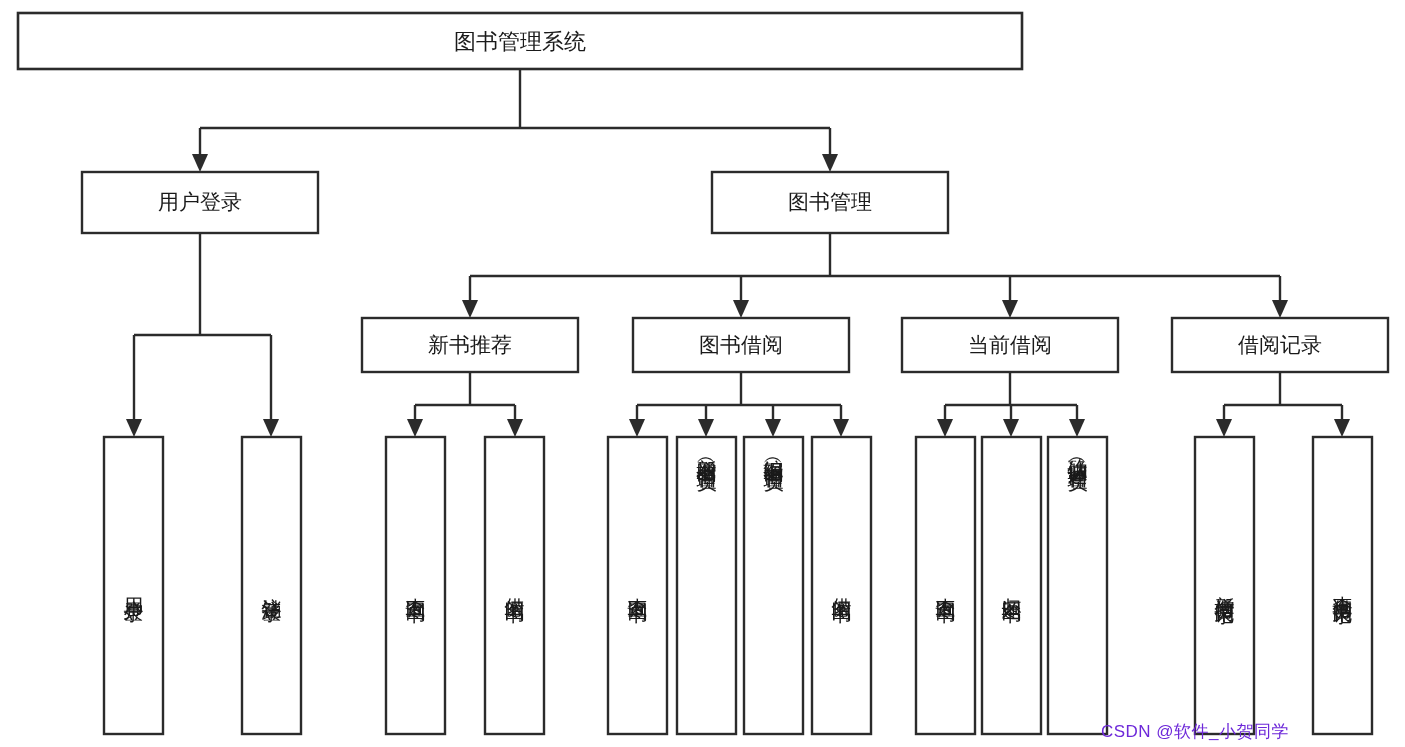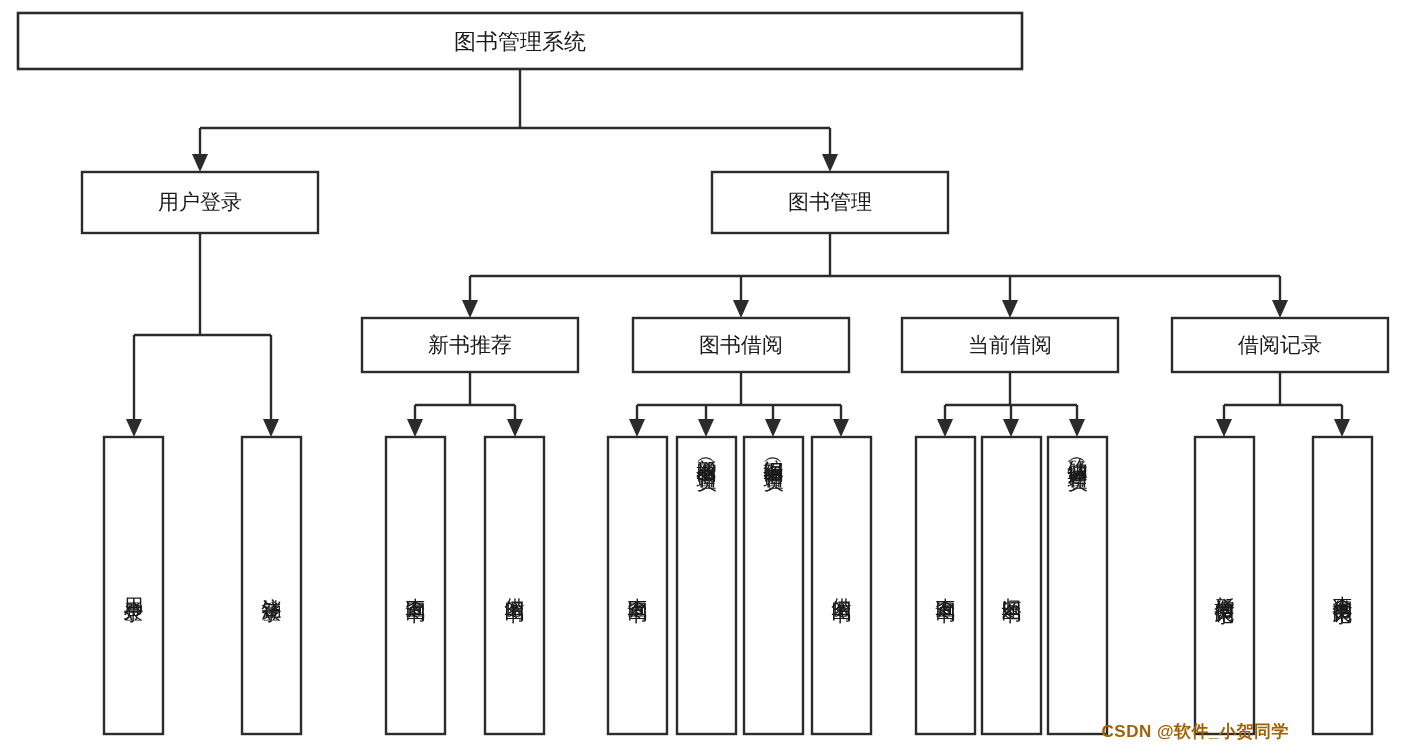--- a/index.html
+++ b/index.html
@@ -74,24 +74,23 @@
     color: #1a1a1a;
     white-space: nowrap;
     text-align: center;
   }
   .watermark {
     position: absolute;
     right: 8px;
     bottom: 4px;
     font-family: "Liberation Sans", "DejaVu Sans", sans-serif;
     font-size: 17px;
-    color: #a16207;
+    color: #6d28d9;
     letter-spacing: 0.5px;
     white-space: nowrap;
-    font-weight: bold;
   }
 </style>
 </head>
 <body>
 
 <div id="diagram-root">
 
   <svg class="diagram-canvas" viewBox="0 0 1405 747">
 
     <g>

